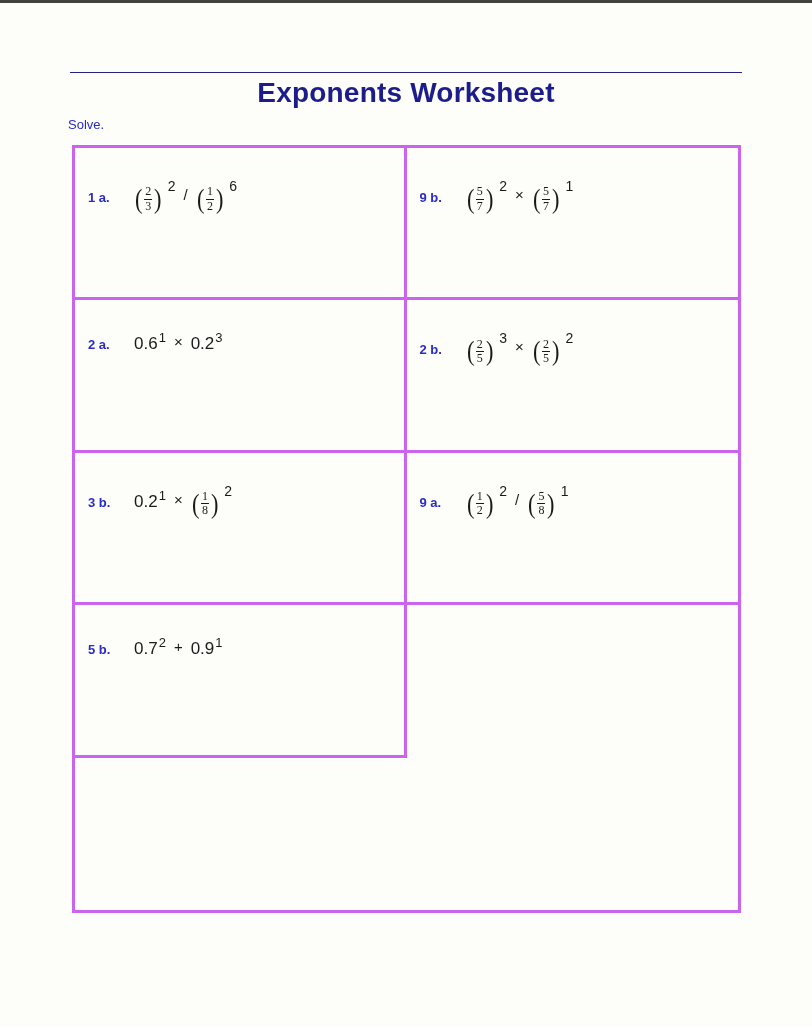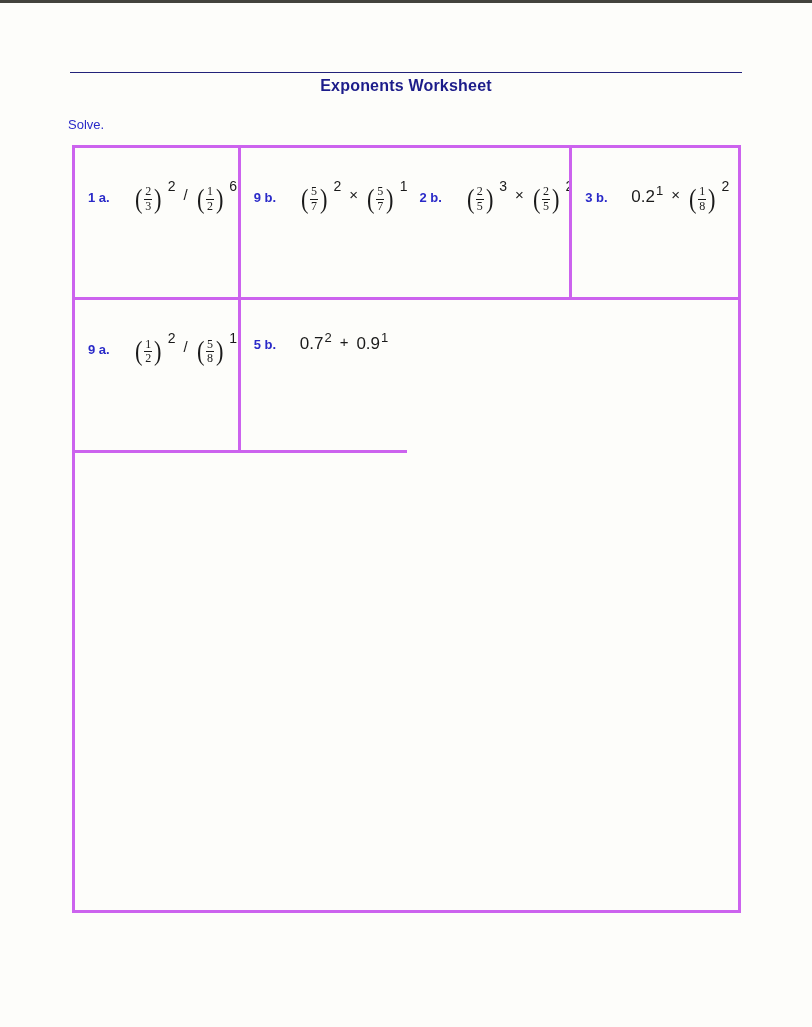--- a/index.html
+++ b/index.html
@@ -16,28 +16,28 @@
   body{
     width:812px;height:1027px;
     background:var(--page-background);
     font-family:"Liberation Sans", sans-serif;
     position:relative;overflow:hidden;
   }
   .top-strip{position:absolute;top:0;left:0;width:812px;height:3px;background:var(--top-strip);}
   .header-rule{position:absolute;top:72px;left:70px;width:672px;height:0;border-top:1px solid var(--rule-line);}
   .page-title{
     position:absolute;top:77px;left:0;width:812px;
-    text-align:center;font-size:16px;font-weight:bold;color:var(--title-text);
+    text-align:center;font-size:28px;font-weight:bold;color:var(--title-text);
     letter-spacing:0.2px;
   }
   .instruction{position:absolute;top:117px;left:68px;font-size:13px;color:var(--label-text);}
   .problems-grid{
     position:absolute;left:72px;top:145px;width:669px;height:768px;
     border:3px solid var(--table-border);
-    display:grid;grid-template-columns:1fr 1fr 1fr 1fr;grid-template-rows:repeat(5,1fr);
+    display:grid;grid-template-columns:1fr 1fr;grid-template-rows:repeat(5,1fr);
     background:var(--page-background);
   }
   .cell{
     border-right:3px solid var(--table-border);
     border-bottom:3px solid var(--table-border);
     padding:20px 4px 0 13px;
     white-space:nowrap;overflow:hidden;
   }
   .cell:nth-child(even){border-right:none;}
   .cell:nth-child(n+9){border-bottom:none;}
@@ -101,20 +101,23 @@
             </span><sup class="fexp">2</sup></span><span class="op">×</span><span class="term"><span class="frac">
               <span class="paren">(</span>
               <span class="stack">
                 <span class="fnum">5</span>
                 <span class="fden">7</span>
               </span>
               <span class="paren">)</span>
             </span><sup class="fexp">1</sup></span></span></div>
     </div>
     <div class="cell">
+      <div class="expr-line"><span class="plabel">2 a.</span><span class="expr"><span class="term"><span class="base">0.6</span><sup class="exp">1</sup></span><span class="op">×</span><span class="term"><span class="base">0.2</span><sup class="exp">3</sup></span></span></div>
+    </div>
+    <div class="cell">
       <div class="expr-line"><span class="plabel">2 b.</span><span class="expr"><span class="term"><span class="frac">
               <span class="paren">(</span>
               <span class="stack">
                 <span class="fnum">2</span>
                 <span class="fden">5</span>
               </span>
               <span class="paren">)</span>
             </span><sup class="fexp">3</sup></span><span class="op">×</span><span class="term"><span class="frac">
               <span class="paren">(</span>
               <span class="stack">

